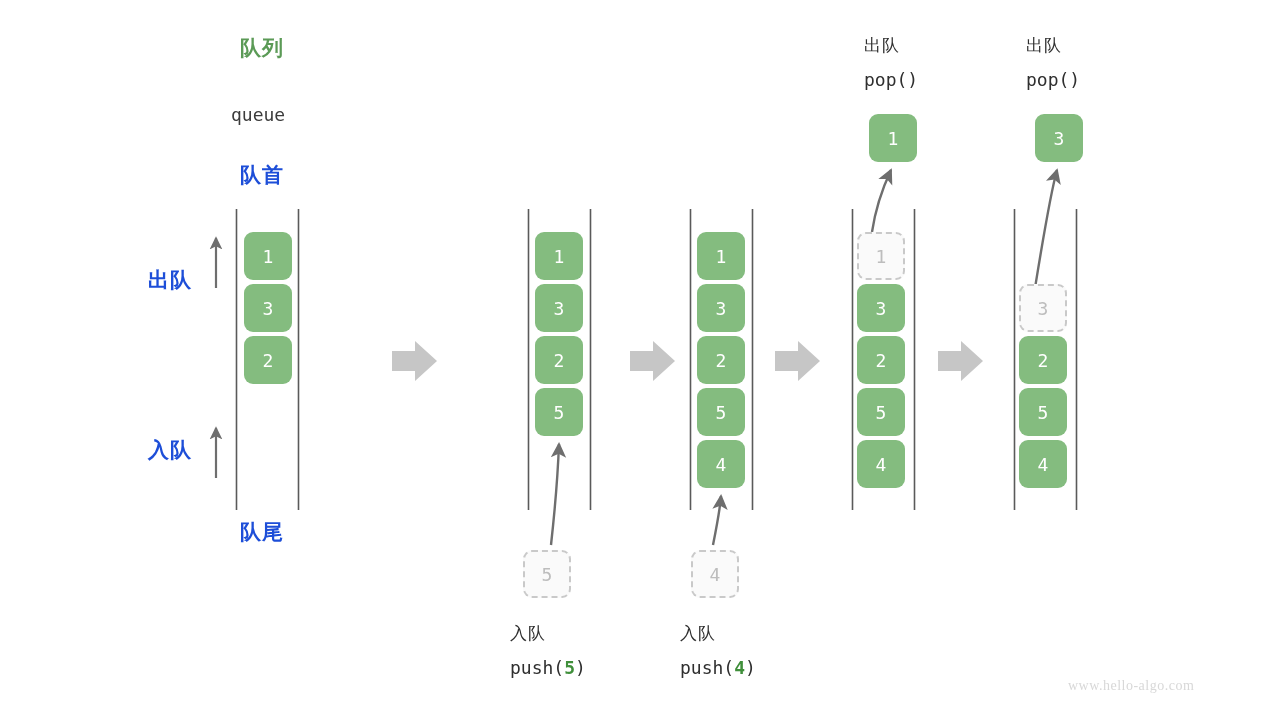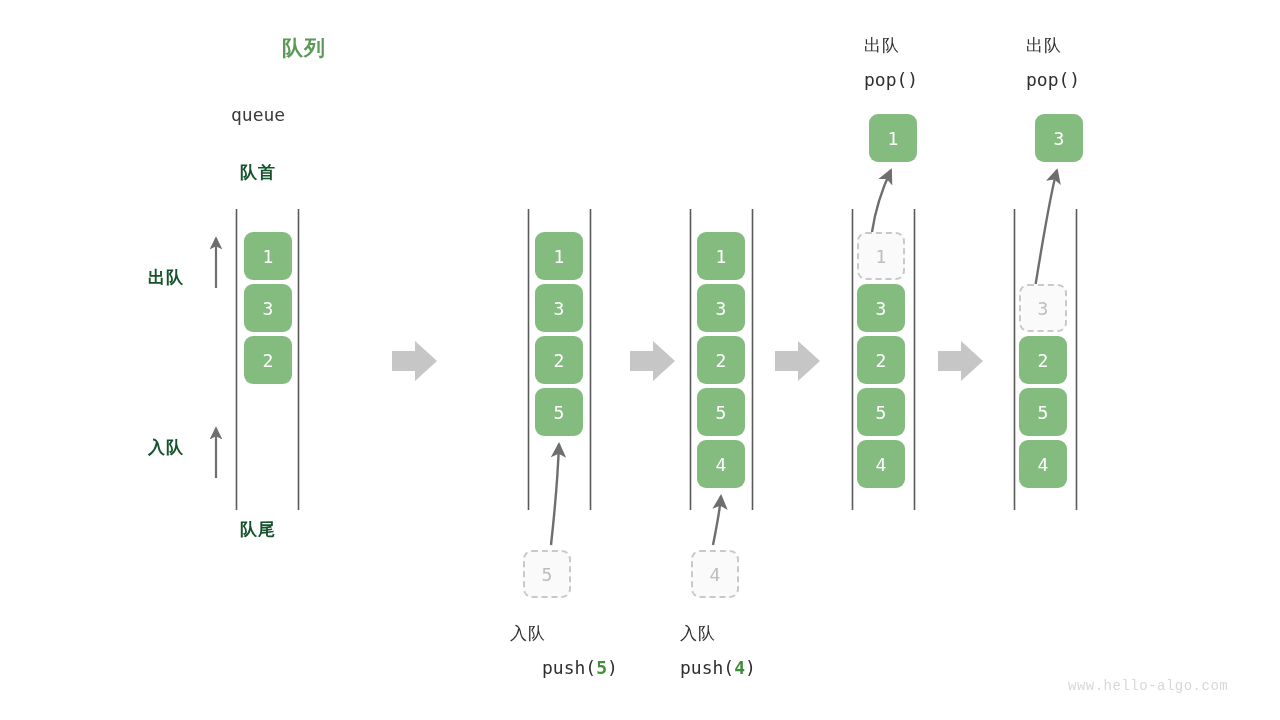--- a/index.html
+++ b/index.html
@@ -17,21 +17,21 @@
   .title-cn{
     color:#5b9a56;font-weight:bold;font-size:21px;
     letter-spacing:1px;
   }
   .title-en{
     color:#3c3c3c;font-size:18px;
     font-family:"DejaVu Sans Mono","Liberation Mono",monospace;
     margin-top:32px;
   }
   .lbl-bold{
-    color:#14532d;font-weight:bold;font-size:17px;letter-spacing:1px;
+    color:#1d4ed8;font-weight:bold;font-size:21px;letter-spacing:1px;
   }
   .op-cn{
     color:#2f2f2f;font-size:17px;letter-spacing:1px;
   }
   .op-code{
     color:#2f2f2f;font-size:18px;
     font-family:"DejaVu Sans Mono","Liberation Mono",monospace;
   }
   .op-code .arg{color:#3f8f3a;font-weight:bold;}
 
@@ -47,21 +47,21 @@
     box-sizing:border-box;
   }
   .cell.ghost{
     background:#fafafa;
     border:2px dashed #c9c9c9;
     color:#bdbdbd;
   }
   .watermark{
     position:absolute;
     color:#d8d8d8;font-size:14px;
-    font-family:Liberation Mono, monospace;
+    font-family:Liberation Serif, serif;
     letter-spacing:0.5px;
   }
 </style>
 </head>
 <body>
 
 <div id="stage">
 
   <svg class="layer" viewBox="0 0 1280 720">
     <defs>
@@ -117,40 +117,40 @@
       <path d="M630,351 L653,351 L653,341 L675,361 L653,381 L653,371 L630,371 Z"></path>
     </g>
     <g fill="#c6c6c6">
       <path d="M775,351 L798,351 L798,341 L820,361 L798,381 L798,371 L775,371 Z"></path>
     </g>
     <g fill="#c6c6c6">
       <path d="M938,351 L961,351 L961,341 L983,361 L961,381 L961,371 L938,371 Z"></path>
     </g>
   </svg>
 
-  <div class="txt title-cn" style="left:240px;top:34px;margin-left:42px;">队列</div>
+  <div class="txt title-cn" style="left:240px;top:34px;">队列</div>
   <div class="txt title-en" style="left:231px;top:72px;">queue</div>
 
   <div class="txt lbl-bold" style="left:240px;top:161px;">队首</div>
   <div class="txt lbl-bold" style="left:240px;top:518px;">队尾</div>
 
   <div class="txt lbl-bold" style="left:148px;top:266px;">出队</div>
   <div class="txt lbl-bold" style="left:148px;top:436px;">入队</div>
 
   <div class="cell" style="left:244px;top:232px;">1</div>
   <div class="cell" style="left:244px;top:284px;">3</div>
   <div class="cell" style="left:244px;top:336px;">2</div>
 
   <div class="cell" style="left:535px;top:232px;">1</div>
   <div class="cell" style="left:535px;top:284px;">3</div>
   <div class="cell" style="left:535px;top:336px;">2</div>
   <div class="cell" style="left:535px;top:388px;">5</div>
   <div class="cell ghost" style="left:523px;top:550px;">5</div>
   <div class="txt op-cn" style="left:510px;top:622px;">入队</div>
-  <div class="txt op-code" style="left:510px;top:657px;margin-left:32px;"><span>push(</span><span class="arg">5</span><span>)</span></div>
+  <div class="txt op-code" style="left:510px;top:657px;"><span>push(</span><span class="arg">5</span><span>)</span></div>
 
   <div class="cell" style="left:697px;top:232px;">1</div>
   <div class="cell" style="left:697px;top:284px;">3</div>
   <div class="cell" style="left:697px;top:336px;">2</div>
   <div class="cell" style="left:697px;top:388px;">5</div>
   <div class="cell" style="left:697px;top:440px;">4</div>
   <div class="cell ghost" style="left:691px;top:550px;">4</div>
   <div class="txt op-cn" style="left:680px;top:622px;">入队</div>
   <div class="txt op-code" style="left:680px;top:657px;"><span>push(</span><span class="arg">4</span><span>)</span></div>
 

